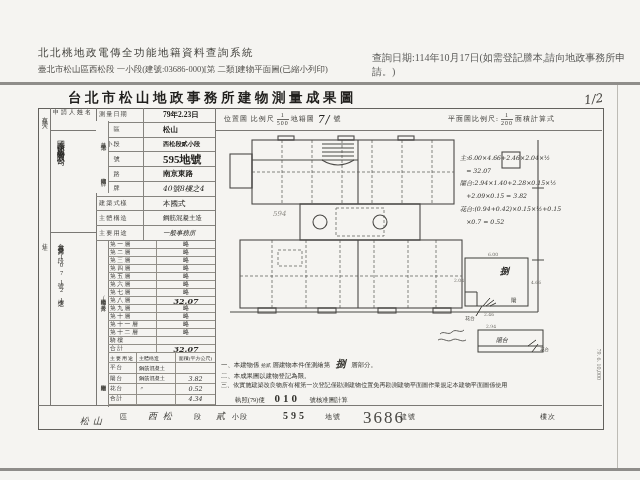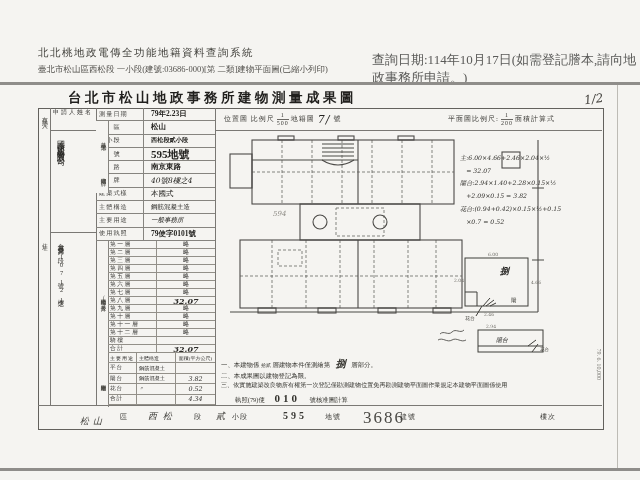--- a/index.html
+++ b/index.html
@@ -8,21 +8,21 @@
   .abs{position:absolute}
   .hand{font-style:italic;font-family:"DejaVu Serif",serif}
   .stamp{font-weight:bold}
   .v{writing-mode:vertical-rl;text-orientation:upright}
   .ln{position:absolute;background:#7a7874}
   .frac{display:inline-flex;flex-direction:column;align-items:center;font-size:6px;line-height:1.15;vertical-align:middle;margin:0 2px}
   .frac b{font-weight:normal;border-bottom:1px solid #6b6965;padding:0 4px}
   .frac i{font-style:normal}
   
   .sys{left:38px;top:46px;font-size:10.5px;letter-spacing:1.5px;color:#45443f}
-  .qry{left:372px;top:51px;font-size:13px;color:#5a5a58}
+  .qry{left:372px;top:51px;font-size:10px;color:#5a5a58}
   .sub{left:38px;top:64px;font-size:8.5px;color:#514f4b}
   .doctitle{left:68px;top:89px;font-size:13.5px;font-weight:bold;letter-spacing:3.5px;color:#201f1d}
   .pagemark{left:584px;top:92px;font-size:12px;color:#44423e;transform:rotate(-8deg)}
   .formbox{left:38px;top:108px;width:564px;height:320px;border:1.2px solid #63615d}
   
   .strip{left:38px;top:108px;width:12px;height:297px;border-right:1px solid #7a7874}
   .agent{left:40px;top:112px;font-size:5.8px;letter-spacing:2px;color:#4a4945}
   .addrlbl{left:40px;top:238px;font-size:5.8px;letter-spacing:2px;color:#4a4945}
   .apl-h{left:50px;top:108px;width:46px;height:22px;font-size:6px;text-align:center;line-height:1.6;letter-spacing:2px;border-bottom:1px solid #7a7874}
   .apl-name{left:54px;top:134px;height:100px;font-size:8px;letter-spacing:2px;color:#242320}
@@ -30,21 +30,21 @@
   .vx50{left:50px;top:108px;width:1px;height:297px}
   .vx96{left:96px;top:108px;width:1px;height:297px}
   .vx215{left:215px;top:108px;width:1px;height:297px}
   .h232{left:50px;top:232px;width:46px;height:1px}
   .h405{left:38px;top:405px;width:564px;height:1px}
   .h130m{left:215px;top:130px;width:387px;height:1px}
   
   .rowsA{left:96px;top:108px;width:119px;height:133px;display:flex;flex-direction:column}
   .lrow{flex:1;display:flex;border-bottom:1px solid #86847f;align-items:stretch;min-height:0}
   .ll{width:44px;font-size:6.2px;letter-spacing:1px;color:#3c3b38;padding-left:3px;display:flex;align-items:center}
-  .lv{flex:1;border-left:1px solid #86847f;font-size:7.5px;padding-left:7px;display:flex;align-items:center;color:#242320}
+  .lv{flex:1;border-left:1px solid #86847f;font-size:7.5px;padding-left:19px;display:flex;align-items:center;color:#242320}
   .grp{position:absolute;width:12px;background:#f5f4f1;border-right:1px solid #86847f;font-size:5.6px;letter-spacing:1px;color:#45443f;text-align:center}
   
   .fstrip{left:96px;top:241px;width:12px;height:112px;border-right:1px solid #86847f;font-size:5.4px;color:#45443f;padding-top:4px;text-align:center}
   .frows{left:108px;top:241px;width:107px;height:112px;display:flex;flex-direction:column}
   .frow{flex:1;display:flex;border-bottom:1px solid #939089;align-items:center;min-height:0}
   .fl{width:46px;font-size:5.8px;letter-spacing:1.5px;padding-left:2px;color:#3c3b38}
   .fv{flex:1;border-left:1px solid #939089;font-size:6.2px;text-align:right;color:#2c2b28;align-self:stretch;display:flex;align-items:center;justify-content:center}
   .big-hand{font-size:8px;font-weight:bold}
   
   .astrip{left:96px;top:353px;width:12px;height:52px;border-right:1px solid #86847f;font-size:5.4px;color:#45443f;padding-top:2px;text-align:center}
@@ -134,24 +134,20 @@
         <span class="ll">建築式樣</span>
         <span class="lv">本國式</span>
       </div>
     <div class="lrow">
         <span class="ll">主體構造</span>
         <span class="lv" style="font-size:6.5px">鋼筋混凝土造</span>
       </div>
     <div class="lrow">
         <span class="ll">主要用途</span>
         <span class="lv hand" style="font-size:6.5px">一般事務所</span>
-      </div>
-    <div class="lrow">
-        <span class="ll">使用執照</span>
-        <span class="lv stamp">79使字0101號</span>
       </div>
   </div>
   <div class="grp v" style="left:96px;top:121px;height:36px">基地坐落</div>
   <div class="grp v" style="left:96px;top:157px;height:36px">建物門牌</div>
 
   <div class="abs fstrip v">建物面積(平方公尺)</div>
   <div class="abs frows">
     <div class="frow">
         <span class="fl">第一層</span>
         <span class="fv">略</span>

